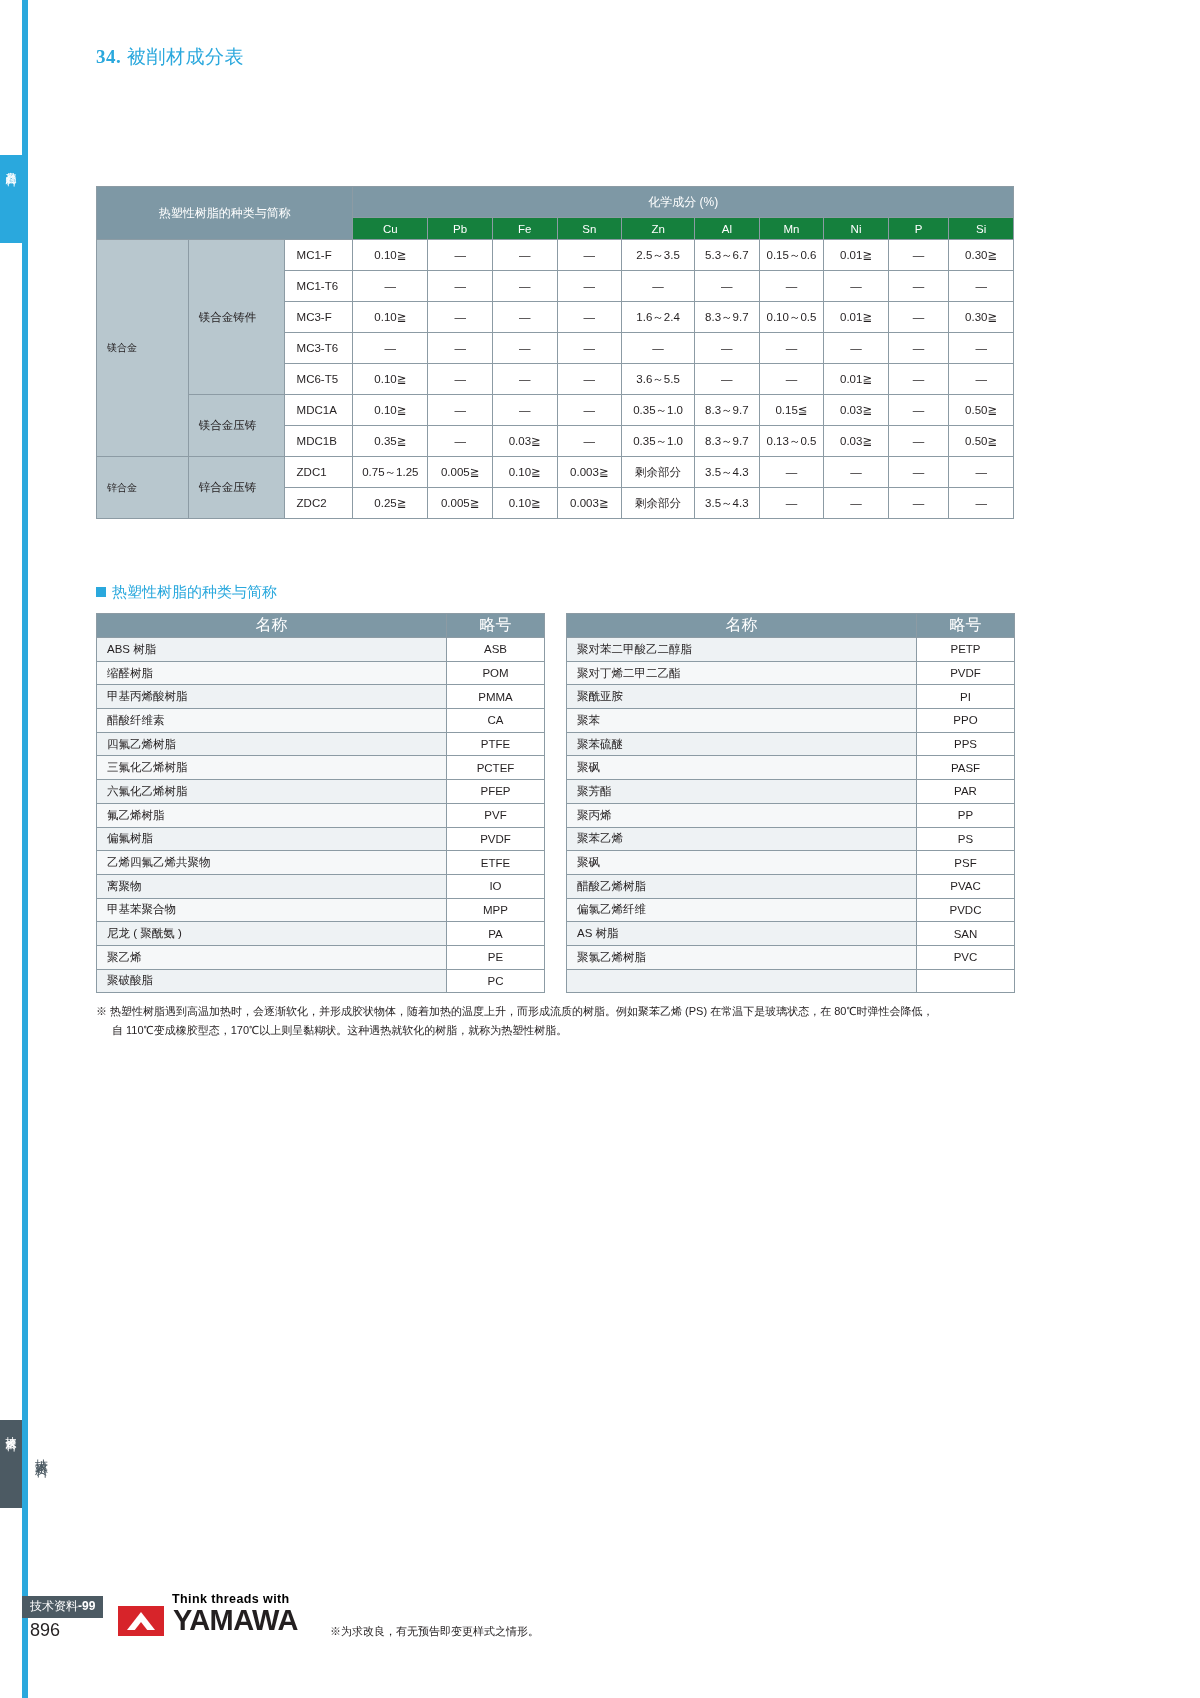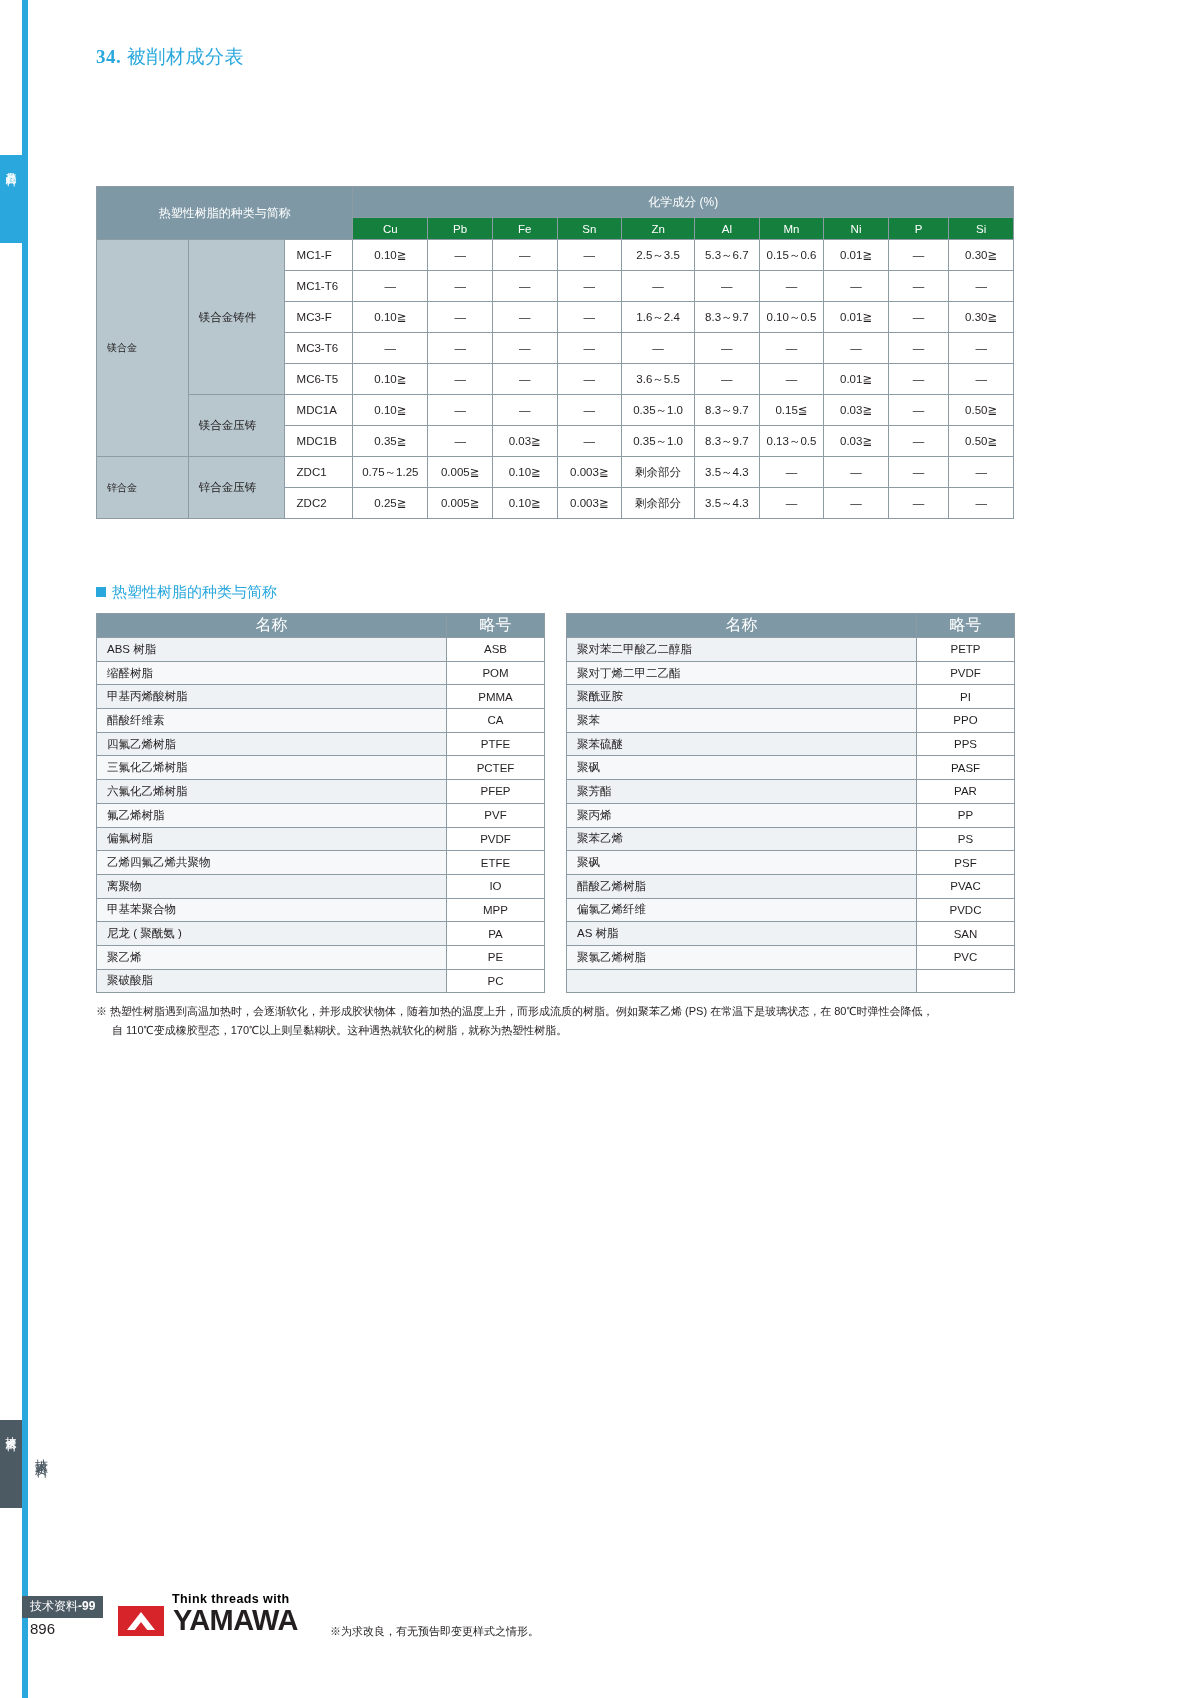--- a/index.html
+++ b/index.html
@@ -114,21 +114,21 @@
 
   
   .foot-tag {
     position:absolute; left:22px; top:1596px;
     background:#4c5a63; color:#fff; font-size:12px;
     padding:2px 8px 3px 8px;
   }
   .foot-tag b { font-weight:bold; }
   .page-no {
     position:absolute; left:30px; top:1620px;
-    font-size:15px; color:#231f20;
+    font-size:18px; color:#231f20;
   }
   .logo-box {
     position:absolute; left:118px; top:1592px;
     width:200px; height:44px;
   }
   .logo-think {
     position:absolute; left:54px; top:0; font-size:12.5px; font-weight:bold;
     letter-spacing:0.4px; color:#000000;
   }
   .logo-mark {

